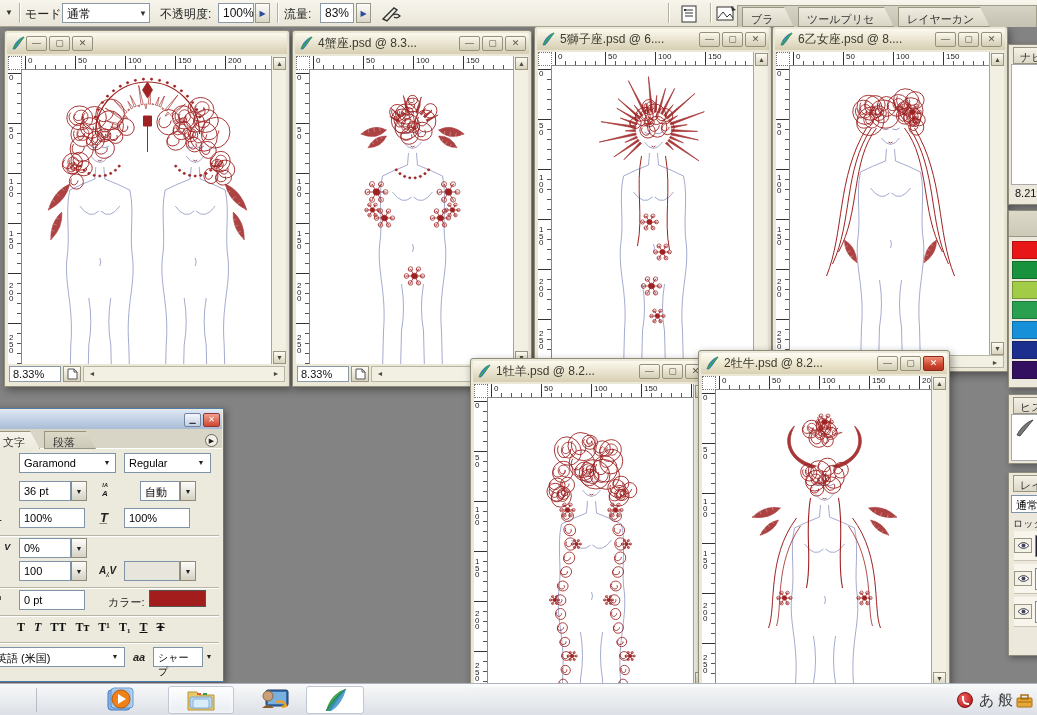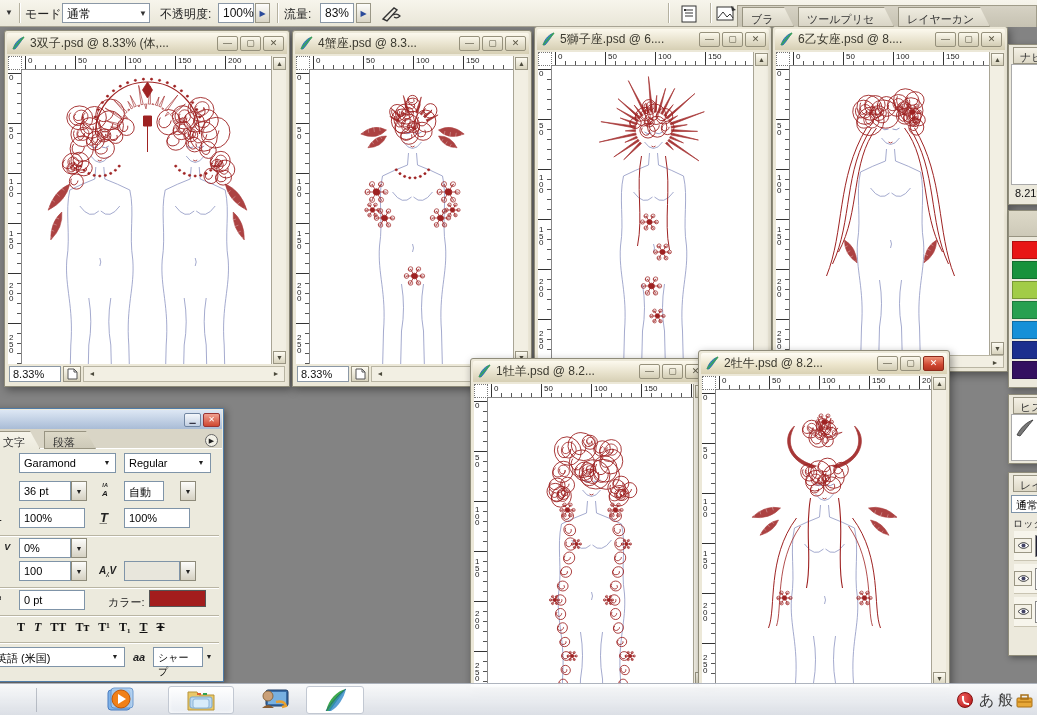--- a/index.html
+++ b/index.html
@@ -117,21 +117,20 @@
     </div>
   </div>
 
   <div id="docs">
       <div class="win" style="left: 4px; top: 30px; width: 286px; height: 357px; z-index: 10;">
         <div class="ttl">
           <svg width="15" height="15" viewBox="0 0 15 15">
             <path d="M2 13 C4 6 9 2 13 1 C10 5 7 10 4 13 Z" stroke="#1a5a8a" stroke-width="0.6" fill="#2f86c8"></path>
             <path d="M2 13 C6 8 10 4 13 1" stroke="#3da84c" stroke-width="1.2" fill="none"></path>
           </svg>
-          <span class="txt">3双子.psd @ 8.33% (体,...</span>
           <div class="wbtns">
             <div class="wb">—</div>
             <div class="wb">▢</div>
             <div class="wb">✕</div>
           </div>
         </div>
         <div class="rcorner" style="left: 3px; top: 25px;"></div>
         <div class="ruler-h" style="left: 17px; top: 25px; width: 251px;">
           <div class="tick" style="left: 3px; bottom: 0px; width: 1px; height: 13px; background: rgb(51, 51, 51);"></div>
           <div class="tick" style="left: 13px; bottom: 0px; width: 1px; height: 4px;"></div>
@@ -1411,21 +1410,21 @@
     </div>
 
     <div class="cfield" style="left:32px;top:44px;width:97px"><span>Garamond</span></div>
     <div class="carr" style="left:112px;top:44px;border:none;background:none;line-height:20px">▼</div>
     <div class="cfield" style="left:137px;top:44px;width:87px"><span>Regular</span></div>
     <div class="carr" style="left:206px;top:44px;border:none;background:none;line-height:20px">▼</div>
 
     <div class="cfield" style="left:32px;top:72px;width:52px"><span>36 pt</span></div>
     <div class="carr" style="left:84px;top:72px">▼</div>
     <div class="cico" style="left:115px;top:74px;font-size:8px;line-height:7px;text-align:center">ᴵᴬ<br>A</div>
-    <div class="cfield" style="left:137px;top:72px;width:40px"><span>自動</span></div>
+    <div class="cfield" style="left:153px;top:72px;width:40px"><span>自動</span></div>
     <div class="carr" style="left:193px;top:72px">▼</div>
 
     <div class="cico" style="left:6px;top:103px">⊥</div>
     <div class="cfield" style="left:32px;top:99px;width:66px"><span>100%</span></div>
     <div class="cico" style="left:113px;top:101px;font-size:13px">T̲</div>
     <div class="cfield" style="left:137px;top:99px;width:66px"><span>100%</span></div>
     <div class="csep" style="top:126px"></div>
 
     <div class="cico" style="left:4px;top:133px;font-size:9px">A⃕V</div>
     <div class="cfield" style="left:32px;top:129px;width:52px"><span>0%</span></div>

